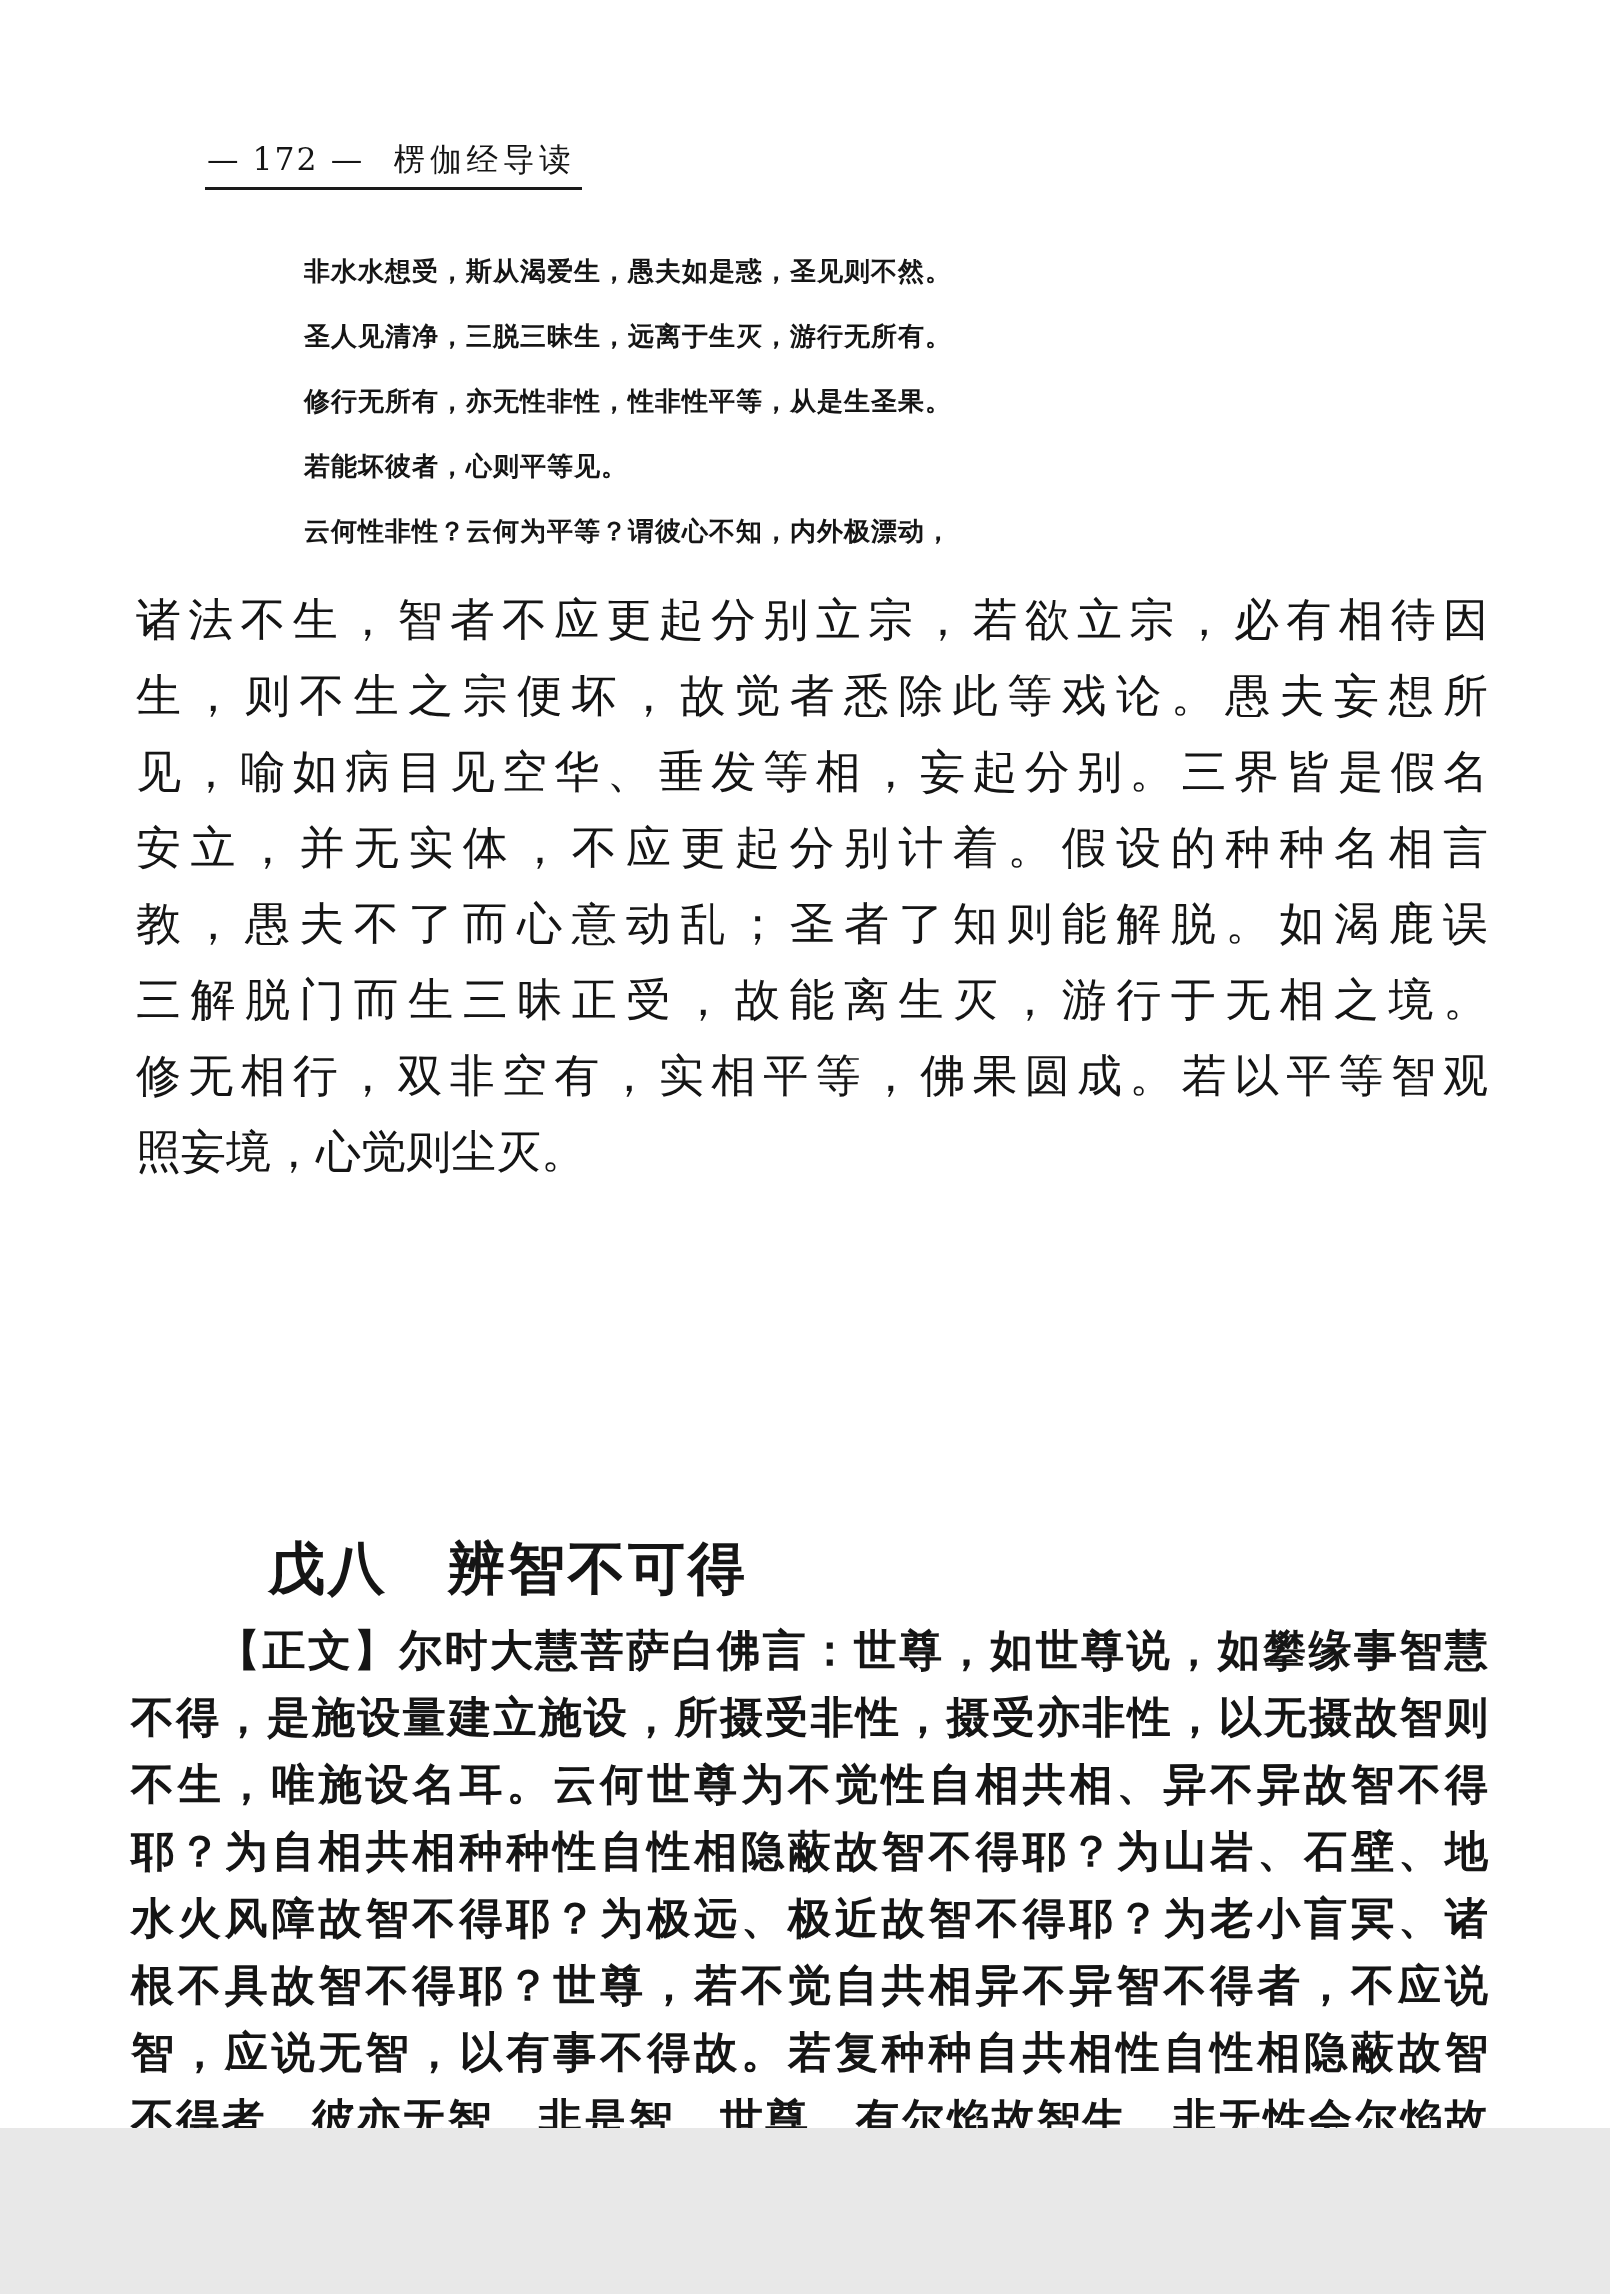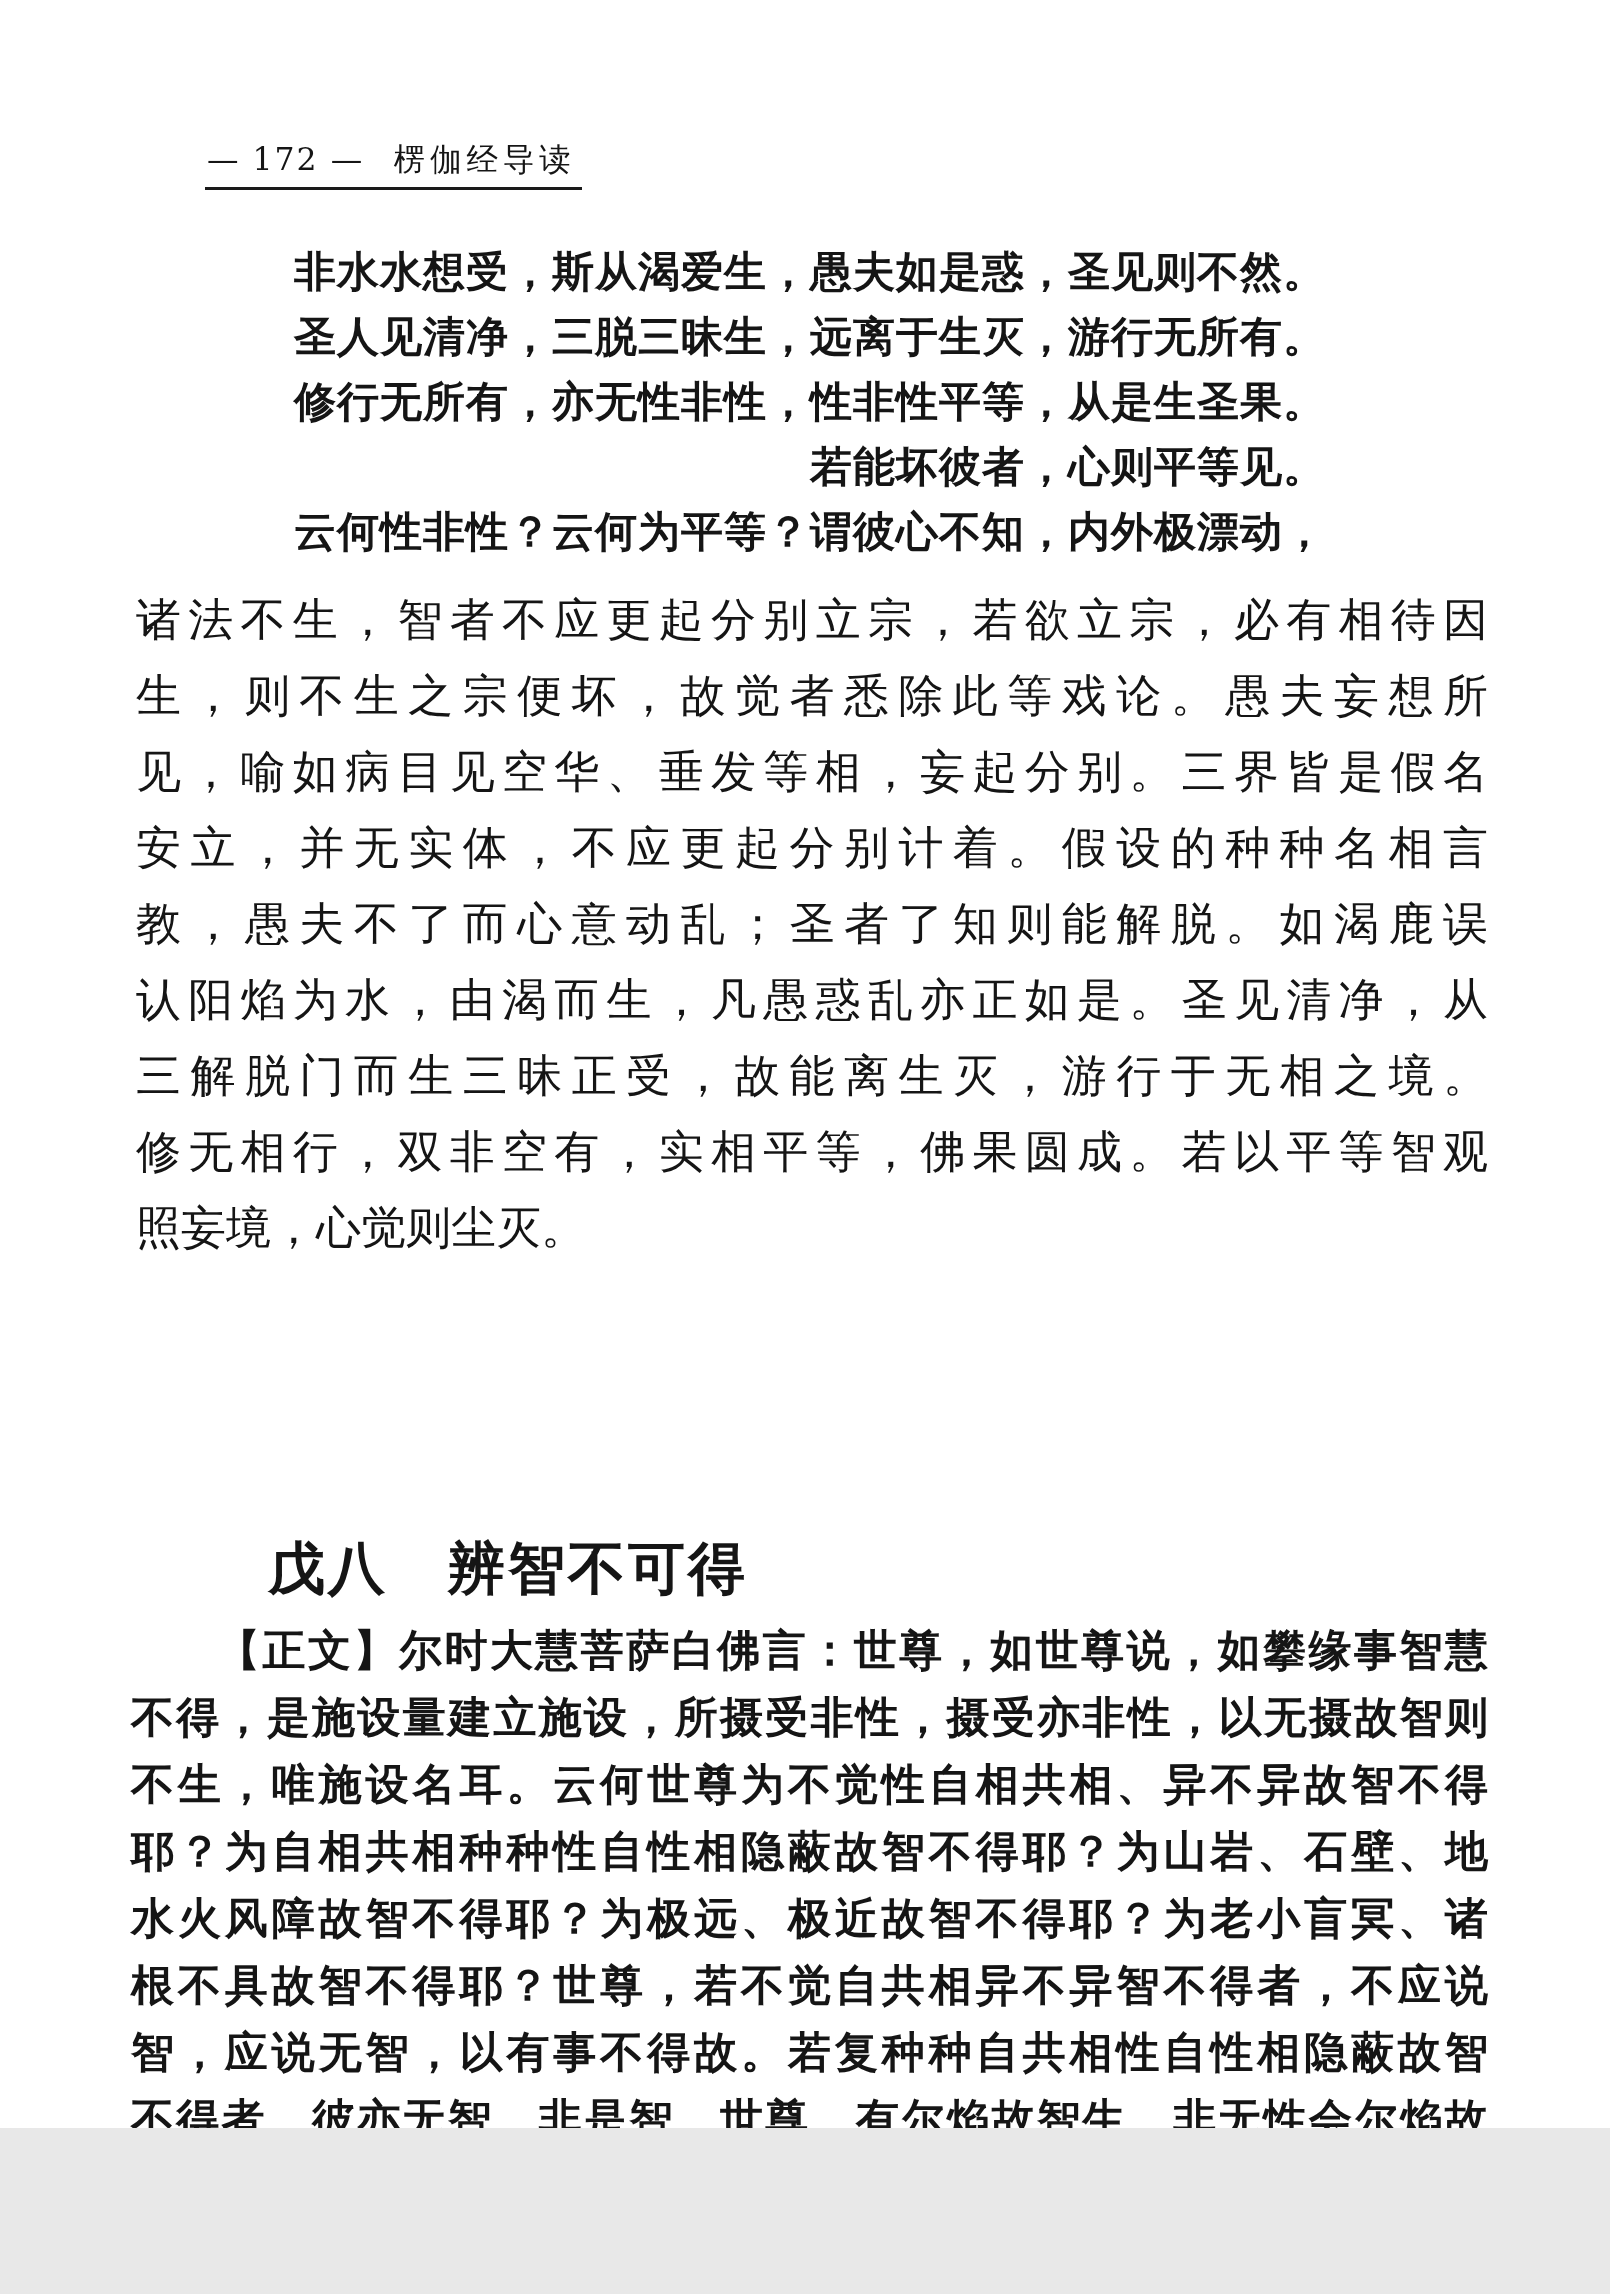--- a/index.html
+++ b/index.html
@@ -23,25 +23,24 @@
     padding: 0 5.9px 9.9px 2px;
     font-size: 31.5px;
     line-height: 35px;
     white-space: nowrap;
   }
   .header .pageinfo { letter-spacing: 2px; }
   .header .booktitle { margin-left: 29.6px; letter-spacing: 4.9px; }
 
   .verse {
     position: absolute;
-    left: 294px;
+    left: 304px;
     top: 239px;
-    font-size: 42px;
+    font-size: 26px;
     line-height: 65px;
-    text-align: right;
   }
   .verse .line { white-space: nowrap; letter-spacing: 1px; }
 
   .shiyi {
     position: absolute;
     left: 136px;
     top: 582px;
     width: 1352px;
     font-size: 45px;
     line-height: 76px;
@@ -87,21 +86,20 @@
     <div class="line">若能坏彼者，心则平等见。</div>
     <div class="line">云何性非性？云何为平等？谓彼心不知，内外极漂动，</div>
   </div>
 
   <div class="shiyi song">
     <div class="jline">诸法不生，智者不应更起分别立宗，若欲立宗，必有相待因</div>
     <div class="jline">生，则不生之宗便坏，故觉者悉除此等戏论。愚夫妄想所</div>
     <div class="jline">见，喻如病目见空华、垂发等相，妄起分别。三界皆是假名</div>
     <div class="jline">安立，并无实体，不应更起分别计着。假设的种种名相言</div>
     <div class="jline">教，愚夫不了而心意动乱；圣者了知则能解脱。如渴鹿误</div>
-    <div class="jline">认阳焰为水，由渴而生，凡愚惑乱亦正如是。圣见清净，从</div>
     <div class="jline">三解脱门而生三昧正受，故能离生灭，游行于无相之境。</div>
     <div class="jline">修无相行，双非空有，实相平等，佛果圆成。若以平等智观</div>
     <div class="line">照妄境，心觉则尘灭。</div>
   </div>
 
   <div class="heading hei">戊八　辨智不可得</div>
 
   <div class="zhengwen hei">
     <div class="jline indent">【正文】尔时大慧菩萨白佛言：世尊，如世尊说，如攀缘事智慧</div>
     <div class="jline">不得，是施设量建立施设，所摄受非性，摄受亦非性，以无摄故智则</div>

